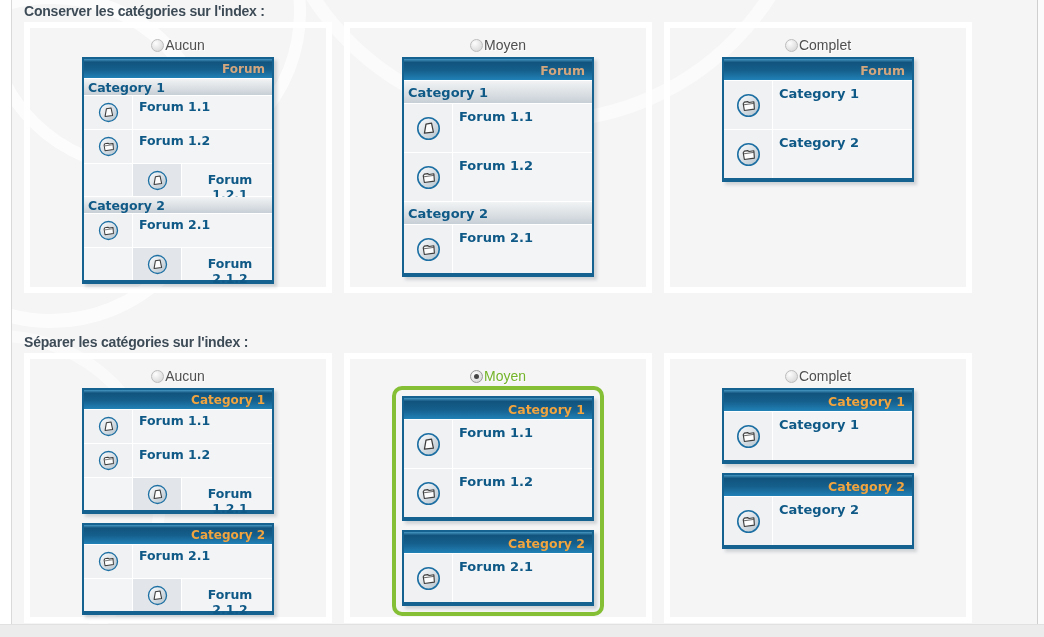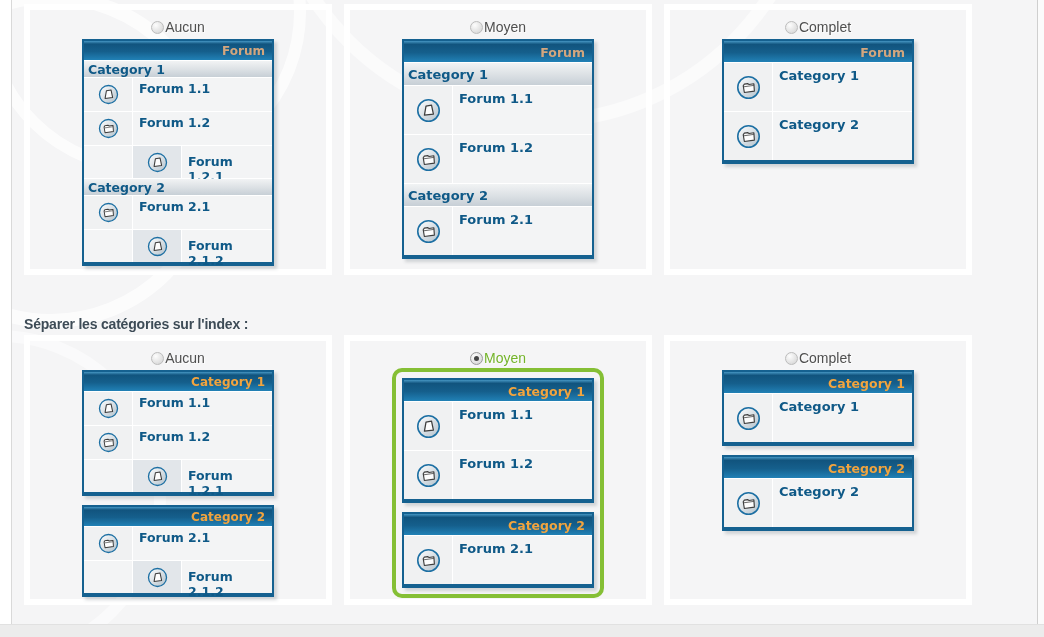--- a/index.html
+++ b/index.html
@@ -47,21 +47,21 @@
   .cat-row{box-sizing:border-box;height:16px;padding:1px 0 0 4px;font-weight:bold;font-size:12.5px;color:#0f5987;background:linear-gradient(180deg,#f1f3f4 0%,#dbe0e4 55%,#c7cfd6 100%);}
   .roomy .cat-row{height:22px;padding-top:4px;font-size:13px;}
   .f-row{display:flex;gap:1px;height:33px;}
   .roomy .f-row{height:48px;}
   .f-row.sub-row{height:32px;}
   .c-icon{width:48px;background:#f0f1f2;display:flex;align-items:center;justify-content:center;}
   .c-icon.sub{background:#e2e6ea;}
   .c-spacer{width:48px;background:#f3f4f5;}
   .c-name{flex:1;box-sizing:border-box;background:#f3f4f5;padding:3px 0 0 6px;font-weight:bold;font-size:12.5px;color:#0f5987;}
   .roomy .c-name{padding-top:5px;font-size:13px;}
-  .sub-row .c-name{padding-top:8px;}
+  .sub-row .c-name{padding-top:8px;text-align:center;}
   .ficon{width:21px;height:21px;display:block;}
   .roomy .ficon{width:25px;height:25px;}
 </style>
 </head>
 <body>
 
 <svg width="0" height="0" style="position:absolute" aria-hidden="true">
   <defs>
     <linearGradient id="icoG" x1="0" y1="0" x2="1" y2="1">
       <stop offset="0" stop-color="#ffffff"></stop>
@@ -77,20 +77,21 @@
 <div class="content">
   <div class="deco">
     <div class="ring r1"></div>
     <div class="ring r2"></div>
     <div class="ring r3"></div>
     <div class="ring r4"></div>
   </div>
 
   <div class="sections">
     <div class="section section-conserver">
+      <h2 class="section-title">Conserver les catégories sur l'index :</h2>
       <div class="panels">
           <div class="panel option compact">
             <div class="radio-row">
               <span class="radio"></span>
               <span class="radio-label">Aucun</span>
             </div>
             <div class="preview">
               <div class="tbl">
                 <div class="tbl-header">Forum</div>
                 <div class="cat-row">Category 1</div>

